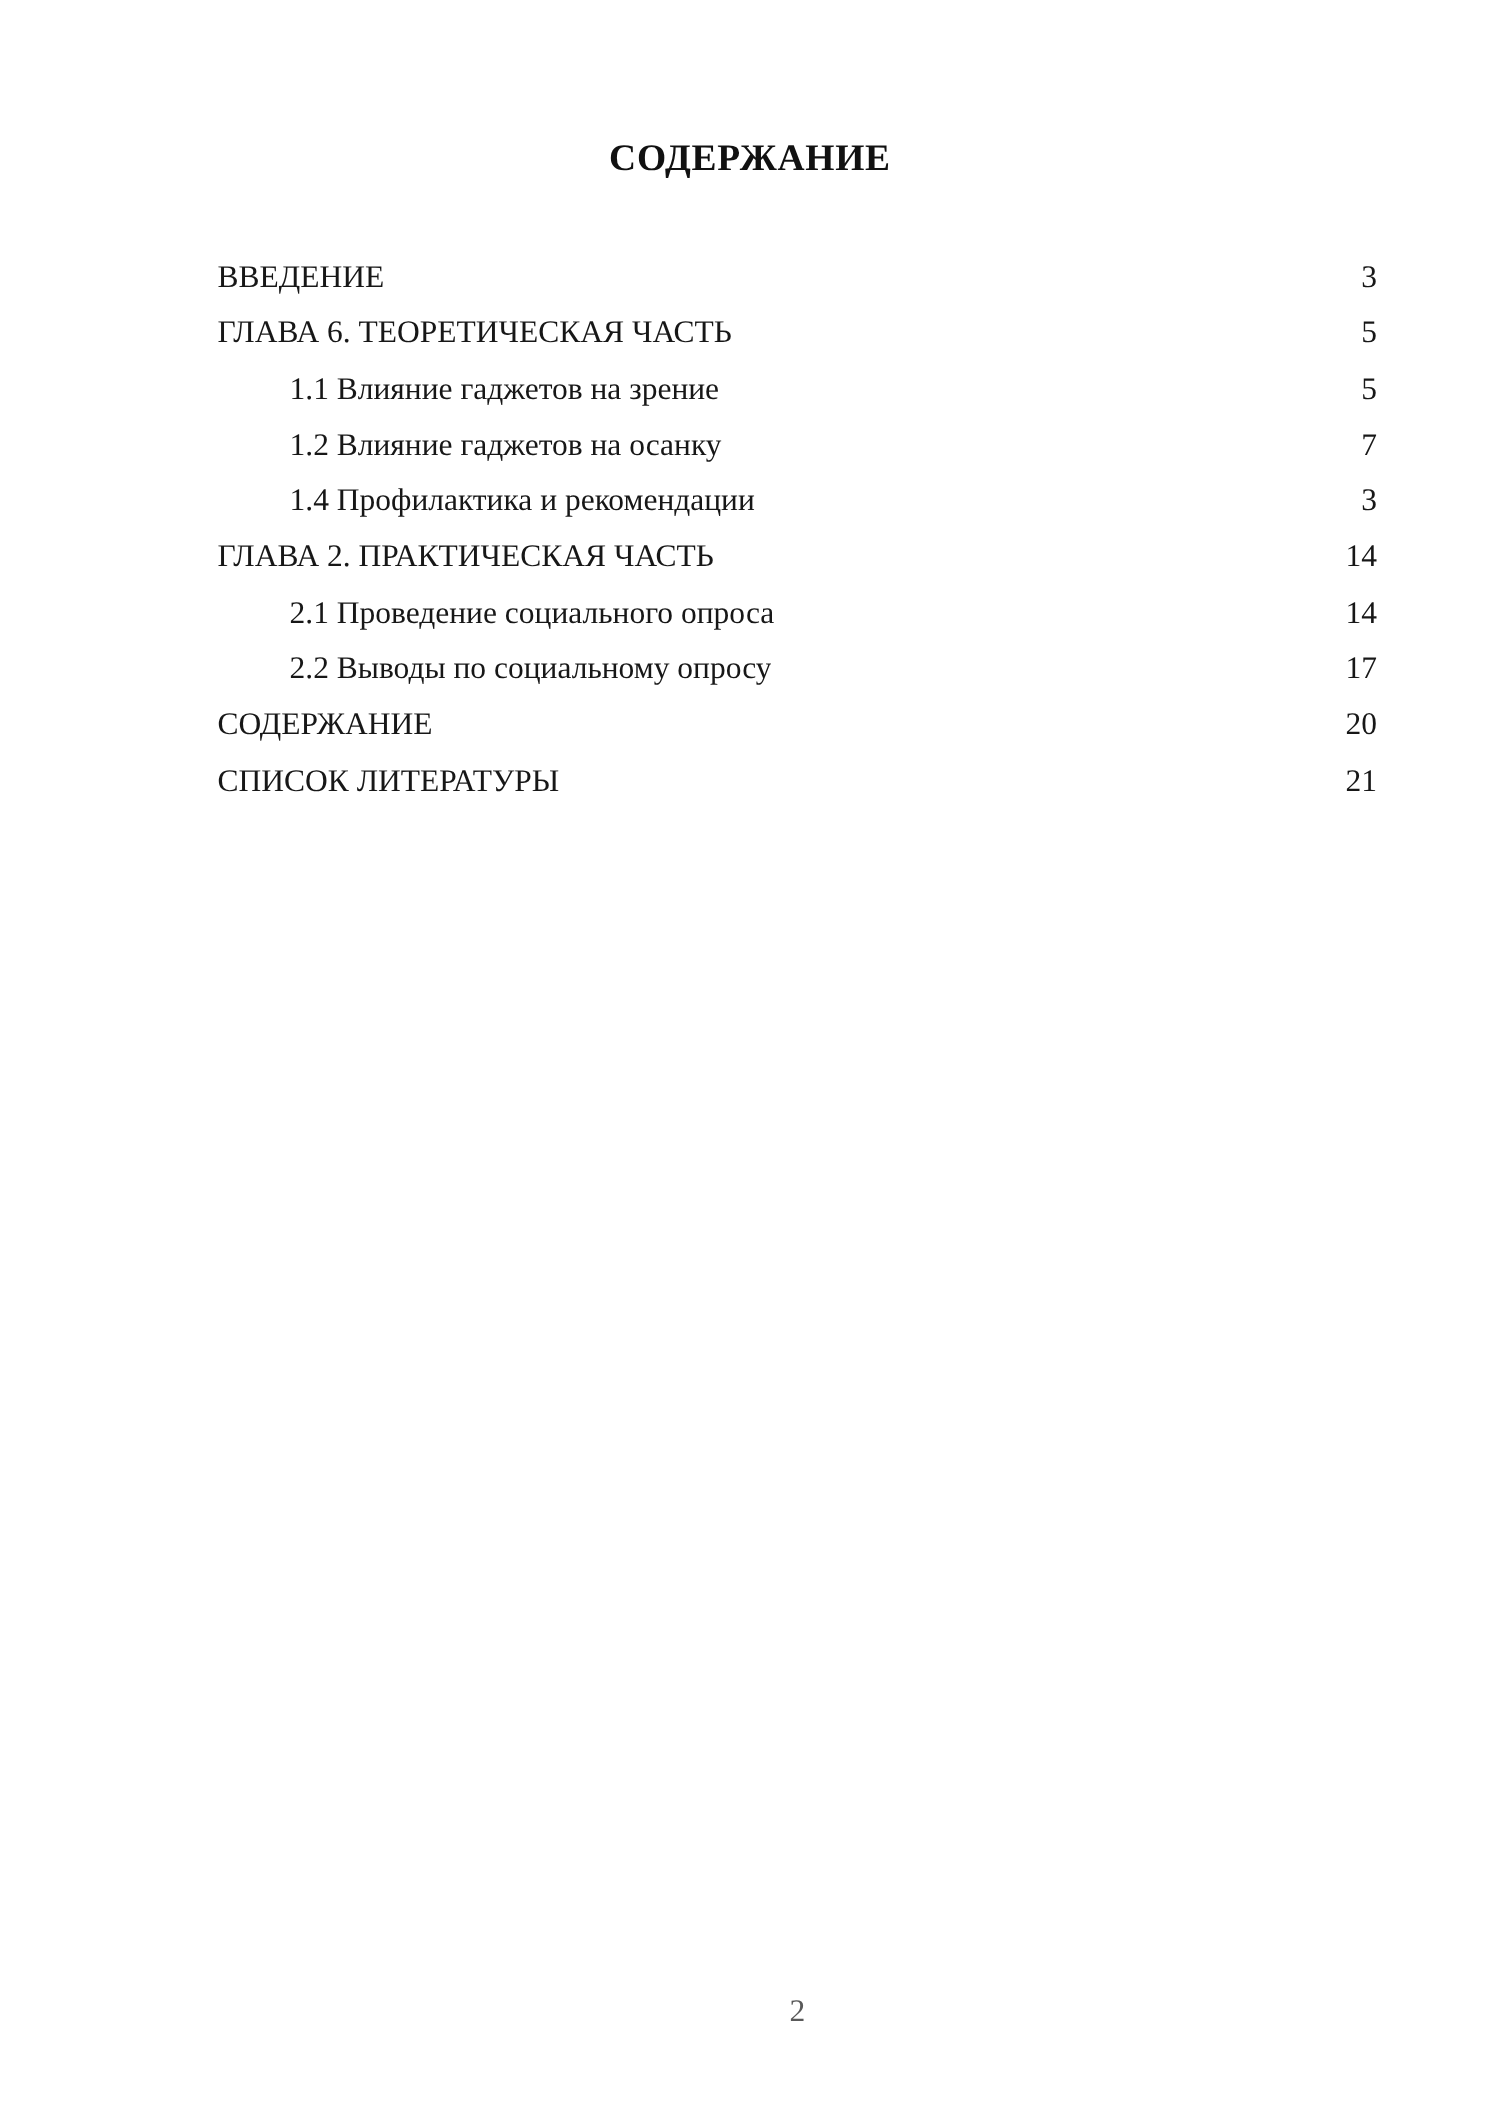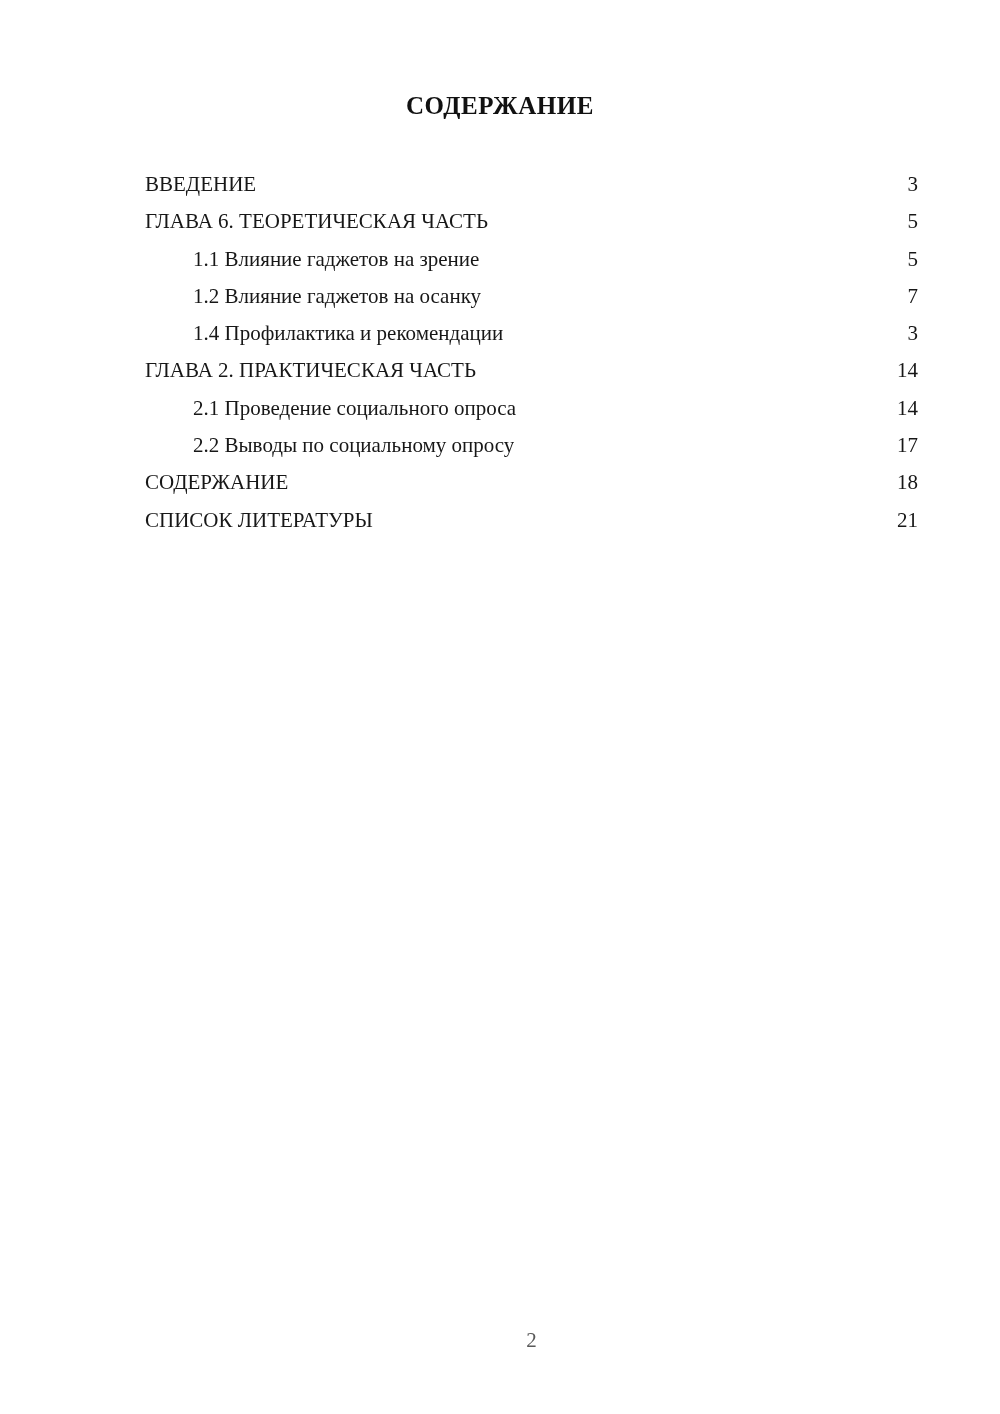--- a/index.html
+++ b/index.html
@@ -104,21 +104,21 @@
     <span class="toc-page">14</span>
   </div>
 
   <div class="toc-row indent">
     <span class="toc-label">2.2 Выводы по социальному опросу</span>
     <span class="toc-page">17</span>
   </div>
 
   <div class="toc-row">
     <span class="toc-label">СОДЕРЖАНИЕ</span>
-    <span class="toc-page">18</span>
+    <span class="toc-page">20</span>
   </div>
 
   <div class="toc-row">
     <span class="toc-label">СПИСОК ЛИТЕРАТУРЫ</span>
     <span class="toc-page">21</span>
   </div>
 </div>
 
   <div class="page-footer">2</div>
 

